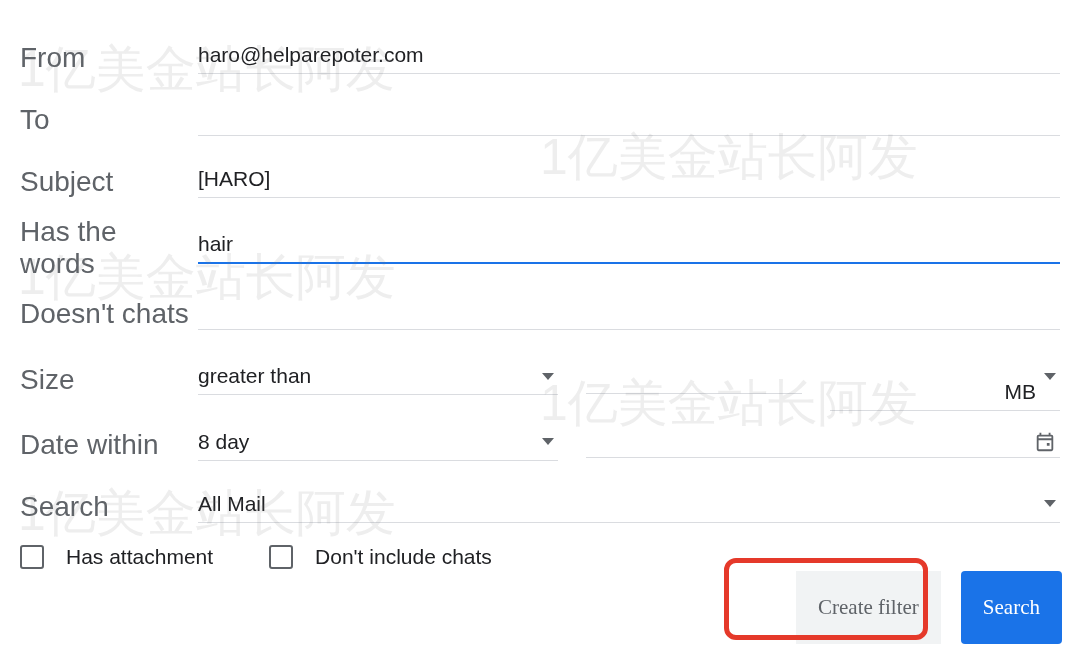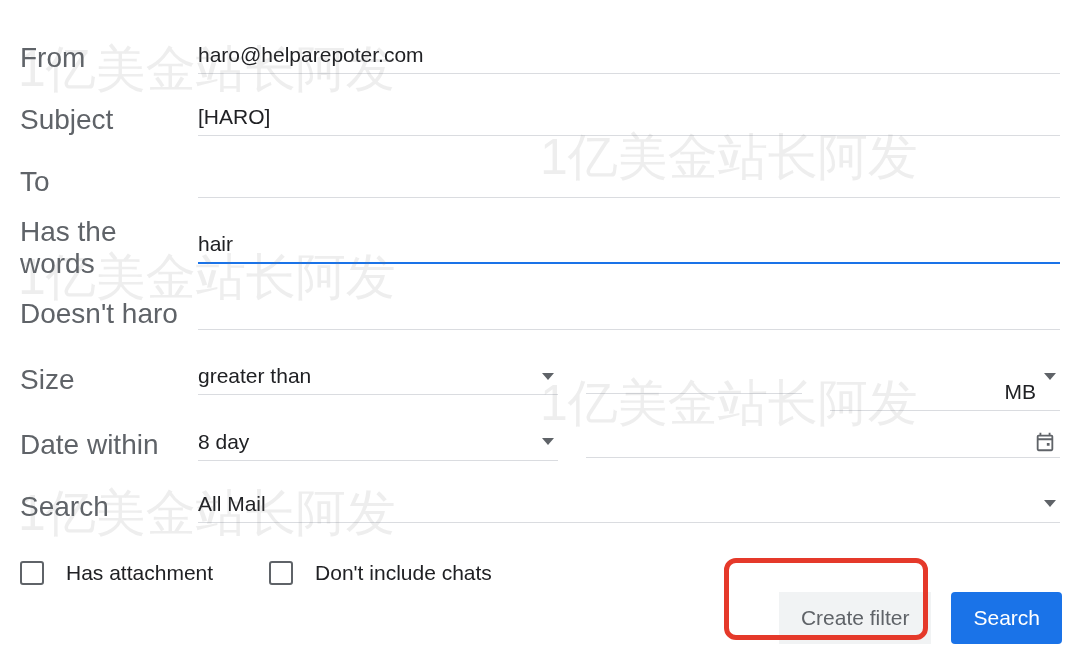--- a/index.html
+++ b/index.html
@@ -91,42 +91,41 @@
     gap: 56px;
     padding: 10px 0 10px 0;
   }
   .check-item {
     display: flex;
     align-items: center;
     gap: 22px;
     color: #202124;
     font-size: 21px;
     cursor: pointer;
-    margin-top: 16px;
   }
   .chkbox {
     width: 24px; height: 24px;
     border: 2.4px solid #5f6368;
     border-radius: 3px;
     background: #fff;
   }
   .actions {
     position: absolute;
     right: 18px;
     bottom: 18px;
     display: flex;
     align-items: center;
     gap: 20px;
   }
   .btn {
     font-size: 21px;
-    padding: 14px 22px;
+    padding: 24px 22px;
     border: none;
     cursor: pointer;
-    font-family: Liberation Sans, sans-serif;
+    font-family: Liberation Serif, serif;
   }
   .btn-filter {
     background: #f1f3f4;
     color: #5f6368;
   }
   .btn-search {
     background: #1a73e8;
     color: #ffffff;
     border-radius: 4px;
   }
@@ -152,42 +151,42 @@
 <div class="form">
 
   <div class="row">
     <div class="label">From</div>
     <div class="field">
       <input class="underline-input" type="text" value="haro@helparepoter.com" style="">
     </div>
   </div>
 
   <div class="row">
+    <div class="label">To</div>
+    <div class="field">
+      <input class="underline-input" type="text" value="" style="">
+    </div>
+  </div>
+
+  <div class="row">
     <div class="label">Subject</div>
     <div class="field">
       <input class="underline-input" type="text" value="[HARO]" style="">
     </div>
   </div>
 
   <div class="row">
-    <div class="label">To</div>
-    <div class="field">
-      <input class="underline-input" type="text" value="" style="">
-    </div>
-  </div>
-
-  <div class="row">
     <div class="label">Has the words</div>
     <div class="field">
       <input class="underline-input focused" type="text" value="hair" style="">
     </div>
   </div>
 
   <div class="row">
-    <div class="label">Doesn't haro</div>
+    <div class="label">Doesn't chats</div>
     <div class="field">
       <input class="underline-input" type="text" value="" style="">
     </div>
   </div>
 
   <div class="row size-row">
     <div class="label">Size</div>
     <div class="field">
       <div class="select op">
         <span class="val">greater than</span>

